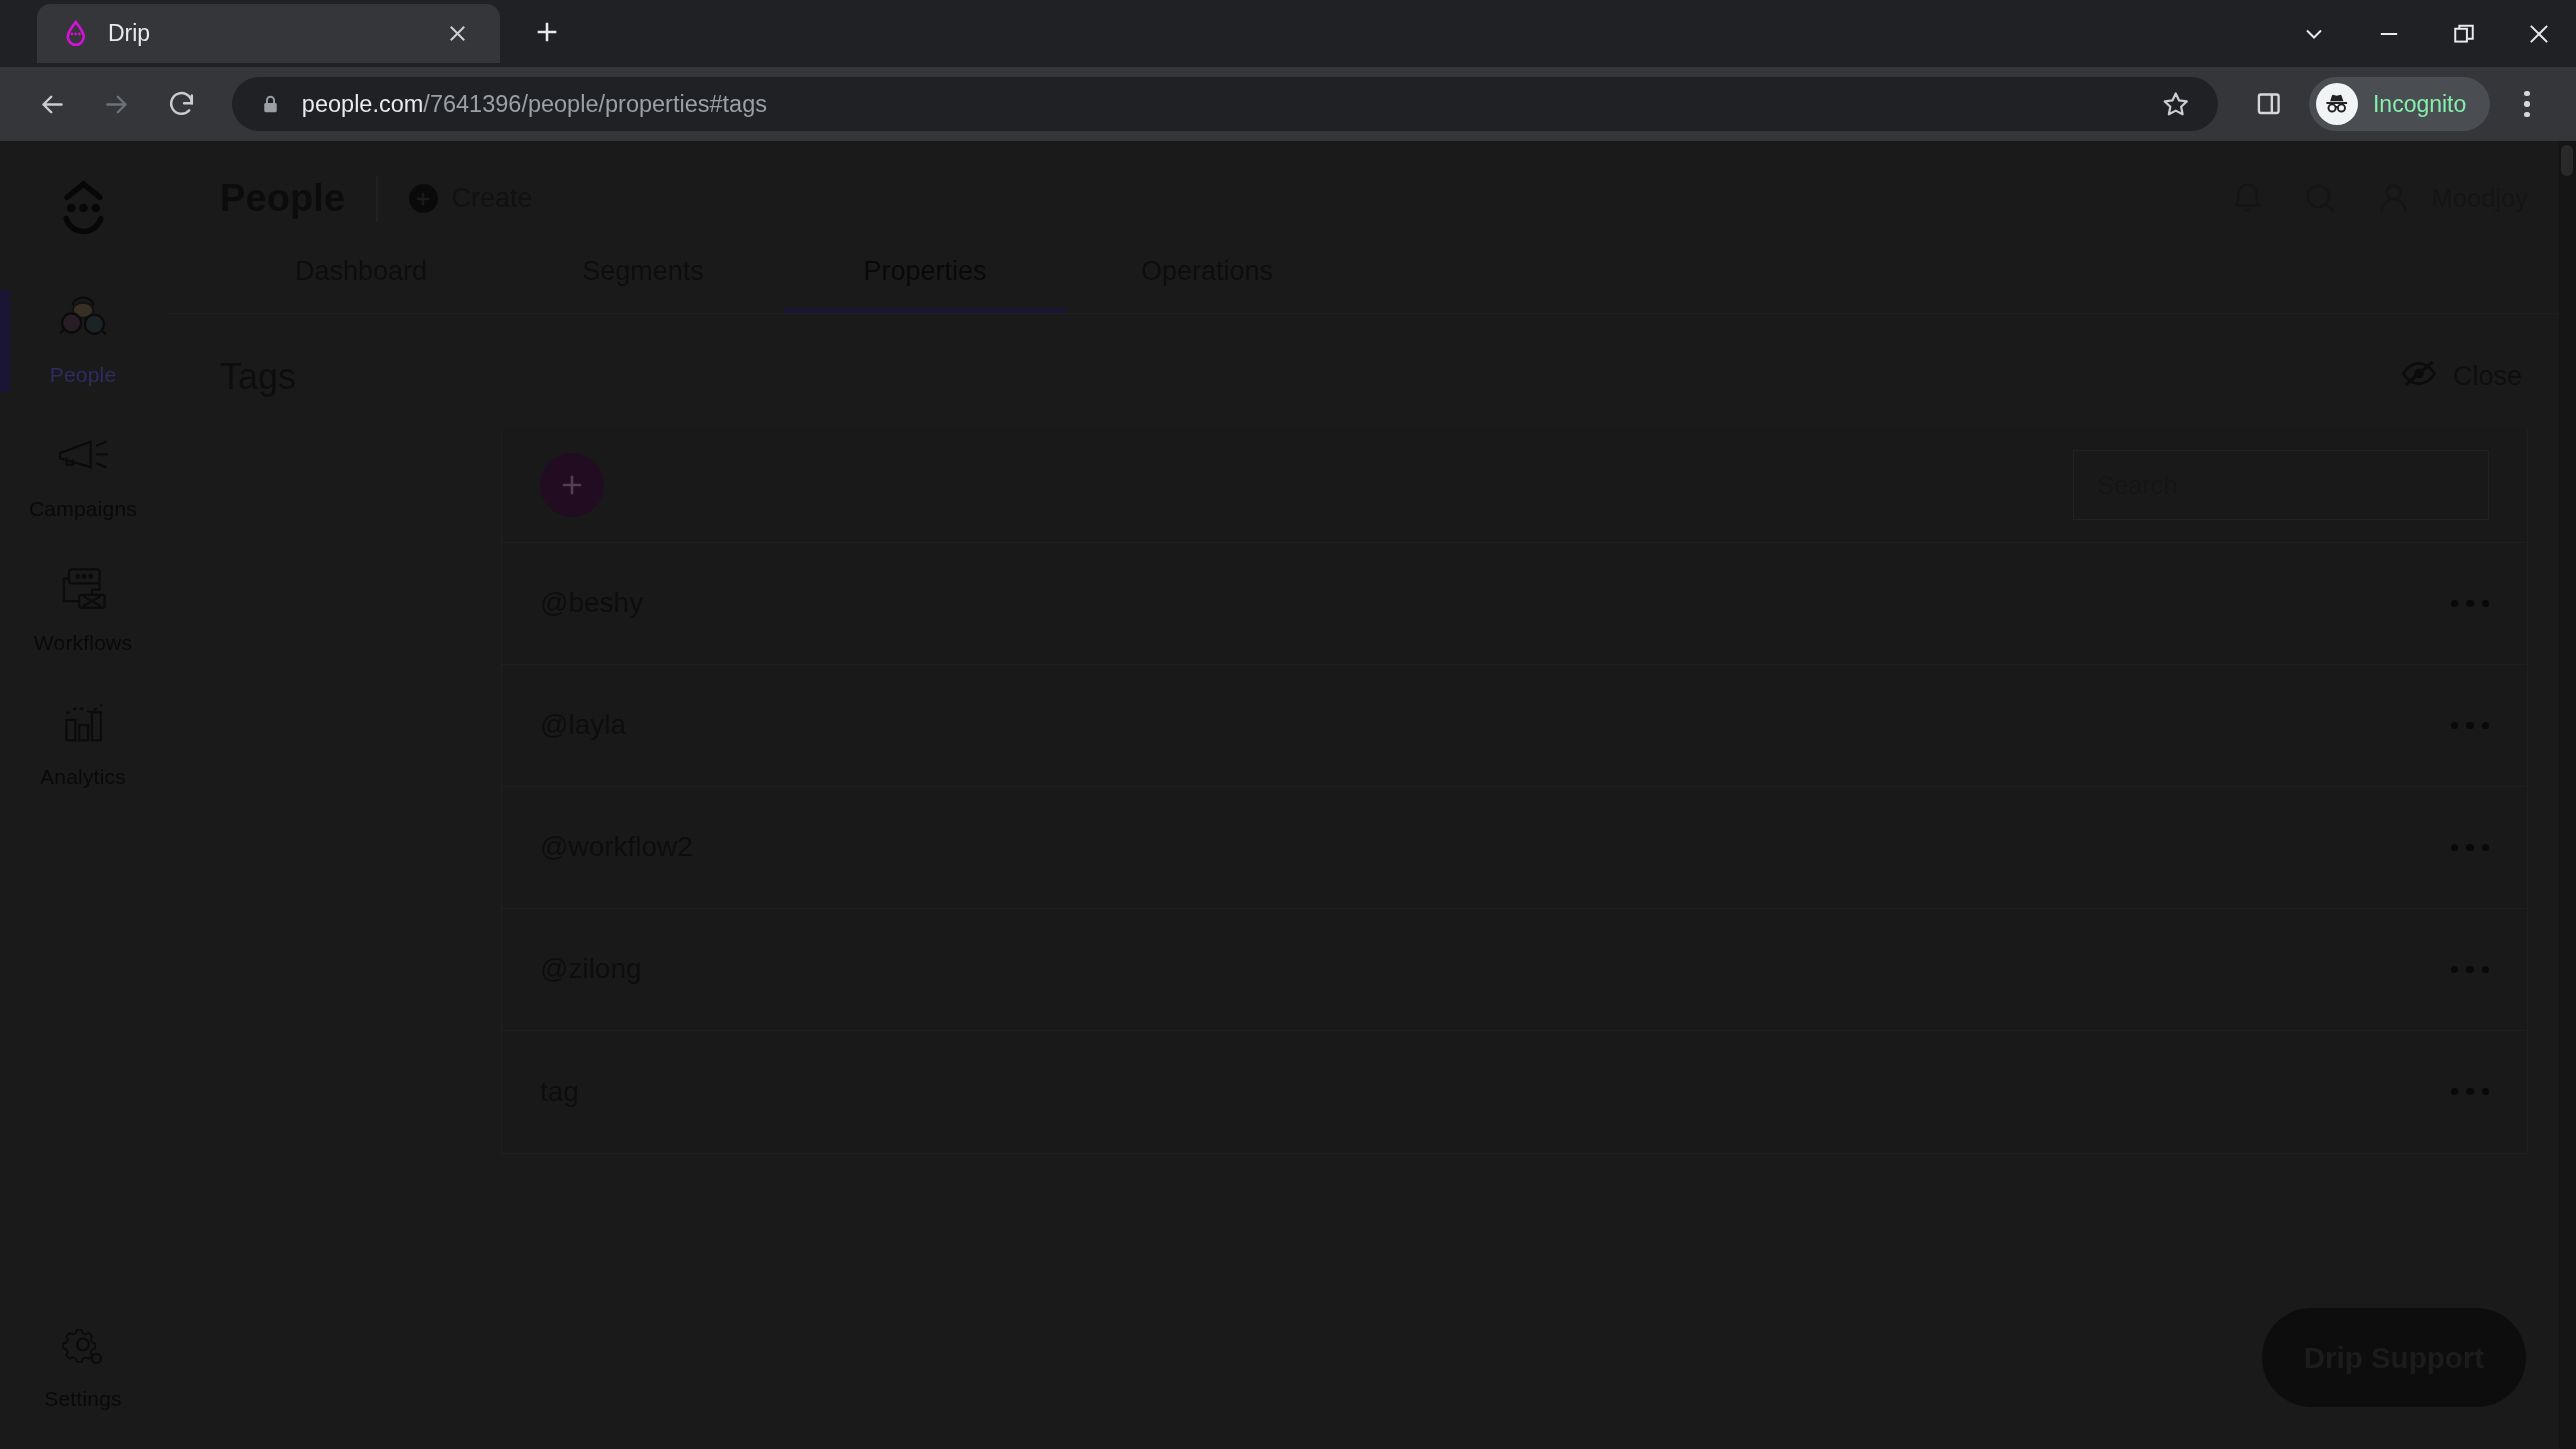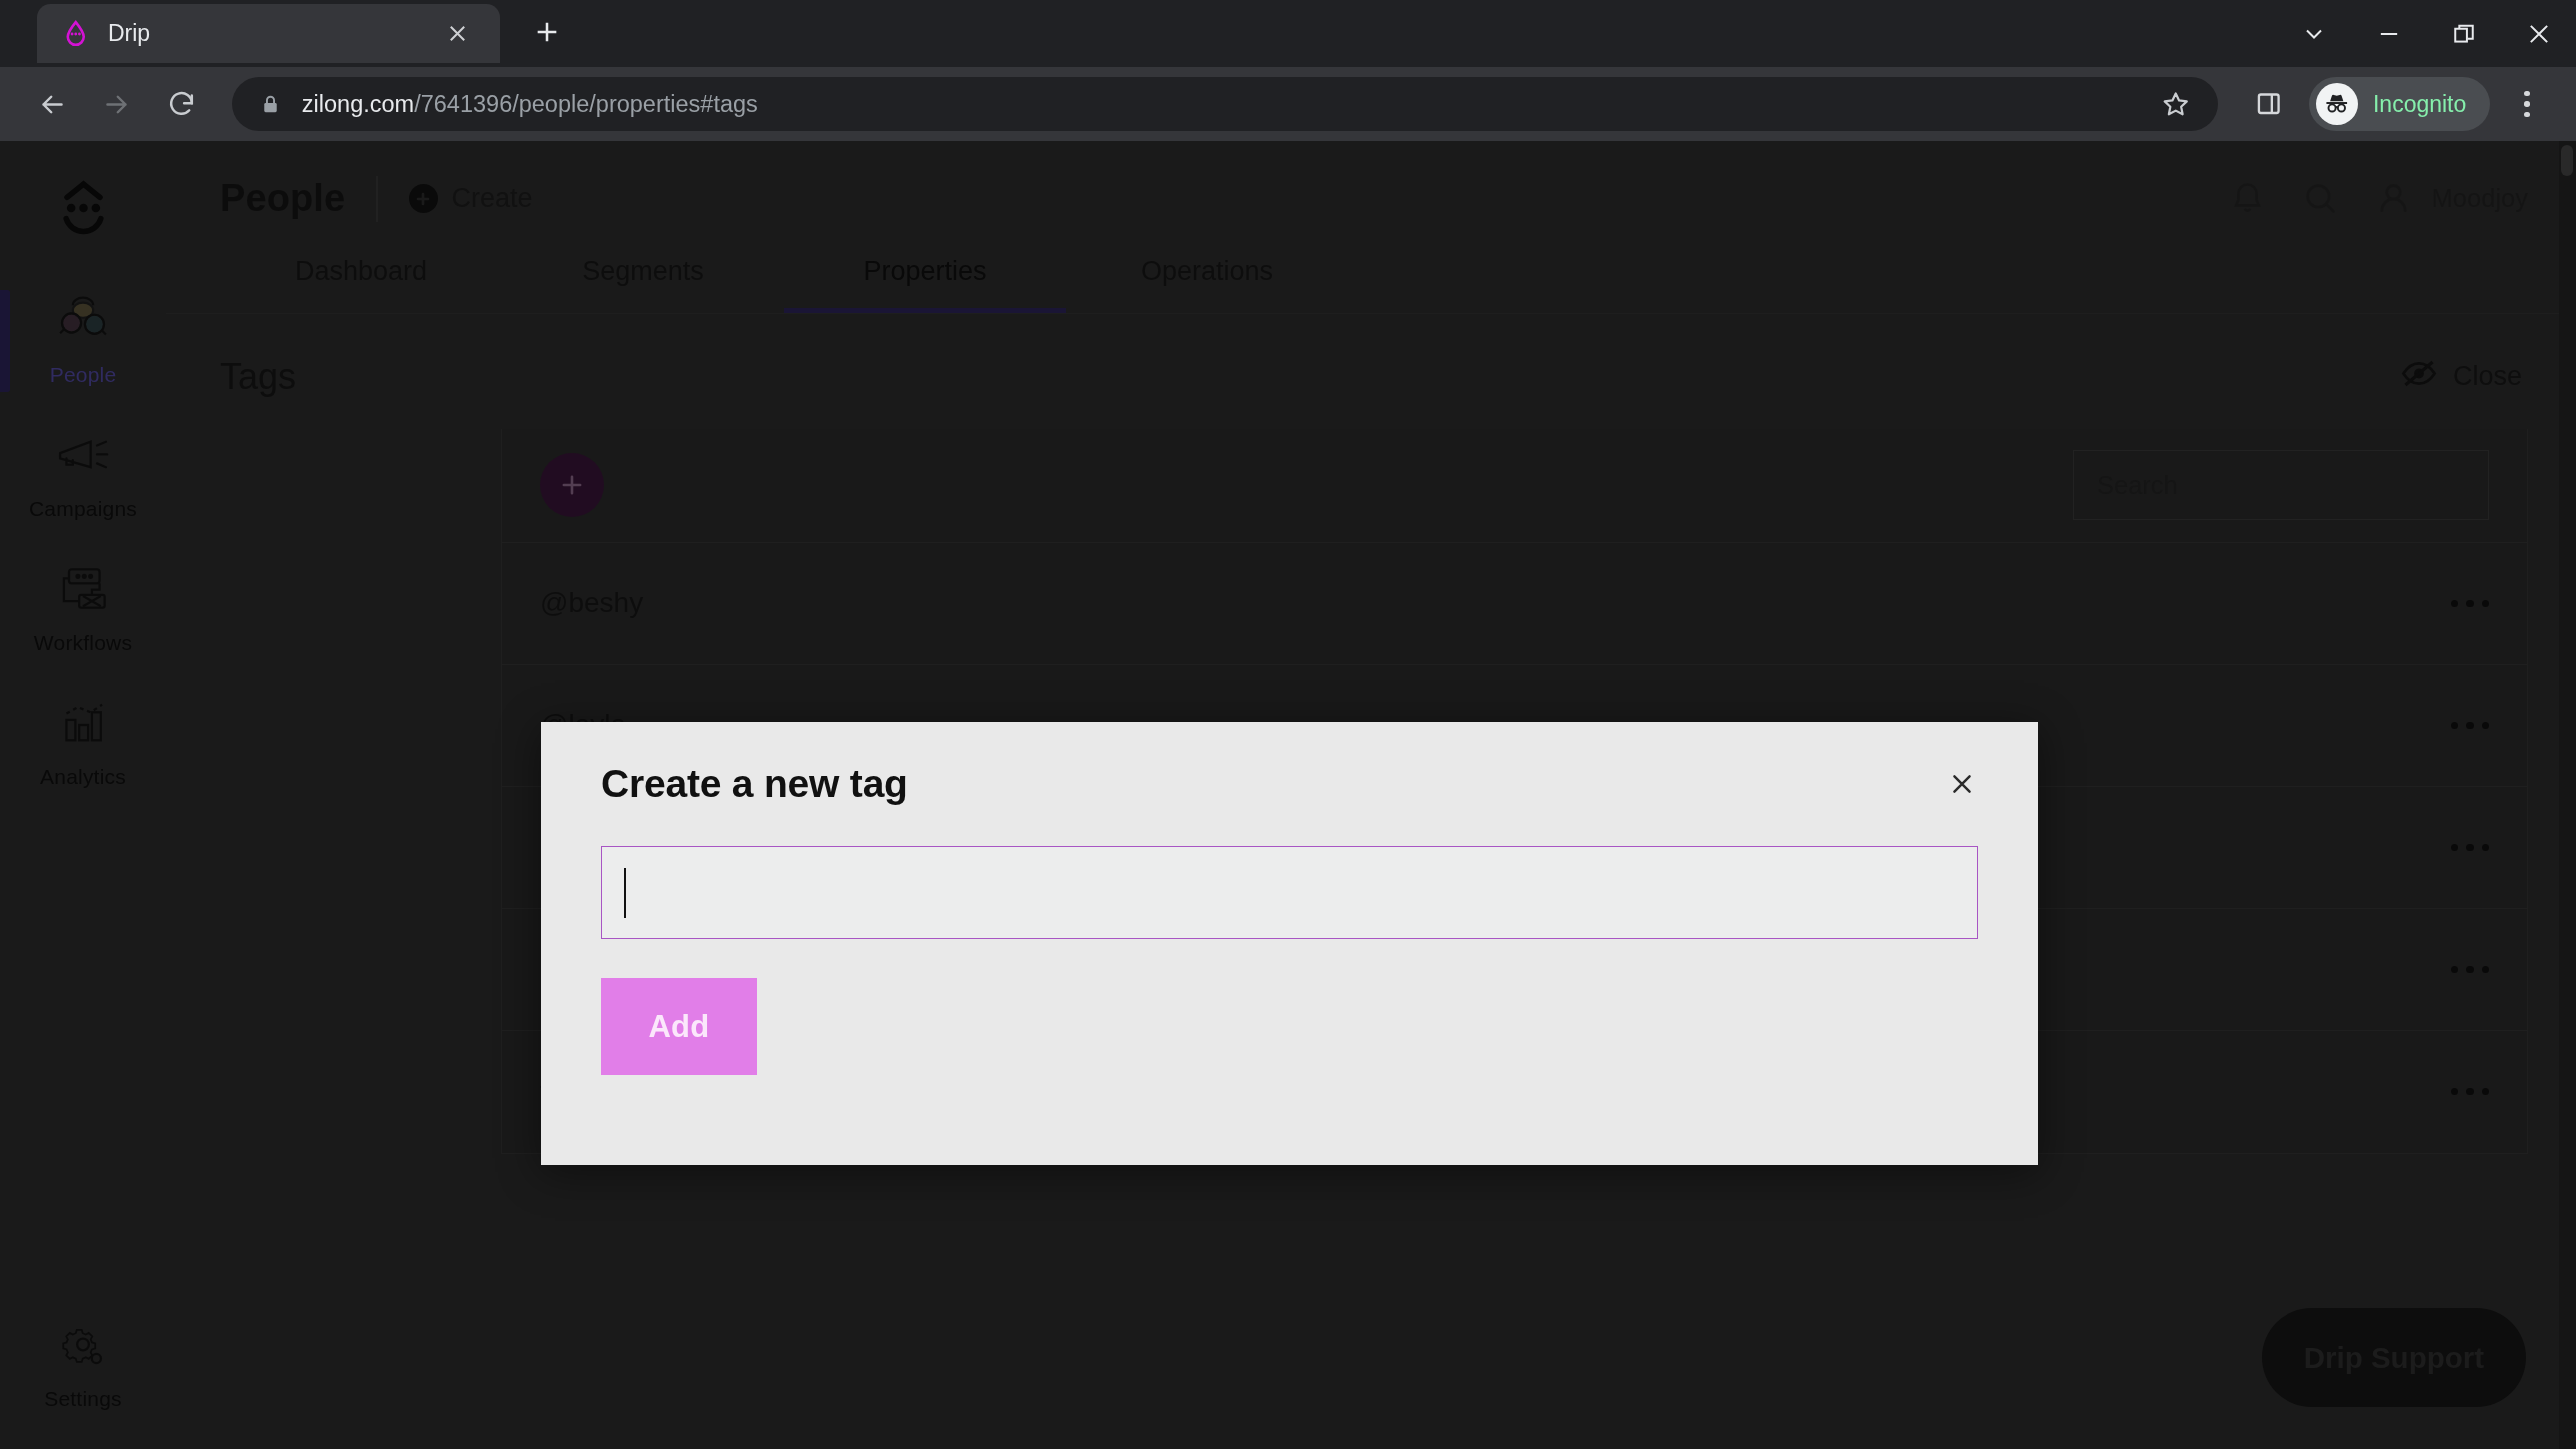--- a/index.html
+++ b/index.html
@@ -290,21 +290,21 @@
         </svg>
     </span>
 
     <div class="omnibox">
       <span class="lock">
         <svg viewBox="0 0 24 24" fill="none" stroke="currentColor" stroke-width="2">
           <rect x="5.5" y="10.5" width="13" height="9.5" rx="1.4" fill="currentColor" stroke="none"></rect>
           <path d="M8.3 10.5 V7.6 a3.7 3.7 0 0 1 7.4 0 V10.5"></path>
           </svg>
       </span>
-      <span class="url"><b>zilong.com</b><span>/7641396/people/properties#tags</span></span>
+      <span class="url"><b>people.com</b><span>/7641396/people/properties#tags</span></span>
       <span class="star">
         <svg viewBox="0 0 24 24" fill="none" stroke="currentColor" stroke-width="1.8" stroke-linejoin="round">
           <path d="M12 3.6 L14.7 9.3 L21 10.1 L16.4 14.4 L17.6 20.6 L12 17.6 L6.4 20.6 L7.6 14.4 L3 10.1 L9.3 9.3 Z"></path>
           </svg>
       </span>
     </div>
 
     <span class="tb-icon">
       <svg viewBox="0 0 24 24" fill="none" stroke="currentColor" stroke-width="1.9">
         <rect x="4" y="4.5" width="16" height="15" rx="1.6"></rect>
@@ -534,31 +534,15 @@
         </div>
       </div>
     </div>
 
     <div class="vscroll">
       <div class="thumb"></div>
     </div>
 
     <div class="scrim"></div>
 
-    <div class="modal">
-      <div class="modal-head">
-        <span class="modal-title">Create a new tag</span>
-        <span class="modal-close">
-          <svg viewBox="0 0 24 24" fill="none" stroke="currentColor" stroke-width="2.1" stroke-linecap="round">
-            <path d="M5.5 5.5 L18.5 18.5 M18.5 5.5 L5.5 18.5"></path>
-            </svg>
-        </span>
-      </div>
-
-      <div class="tag-input">
-        <span class="caret"></span>
-      </div>
-
-      <div class="add-btn">Add</div>
-    </div>
   </div>
 </div>
 
 
 </body></html>

